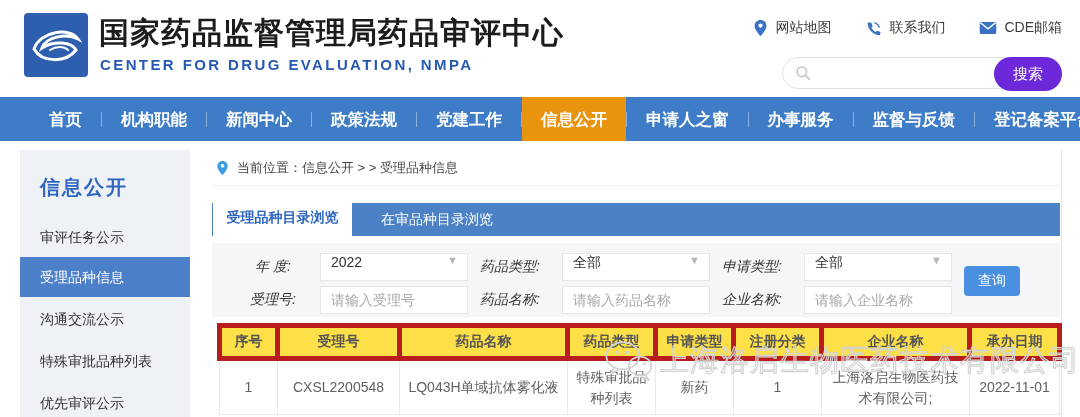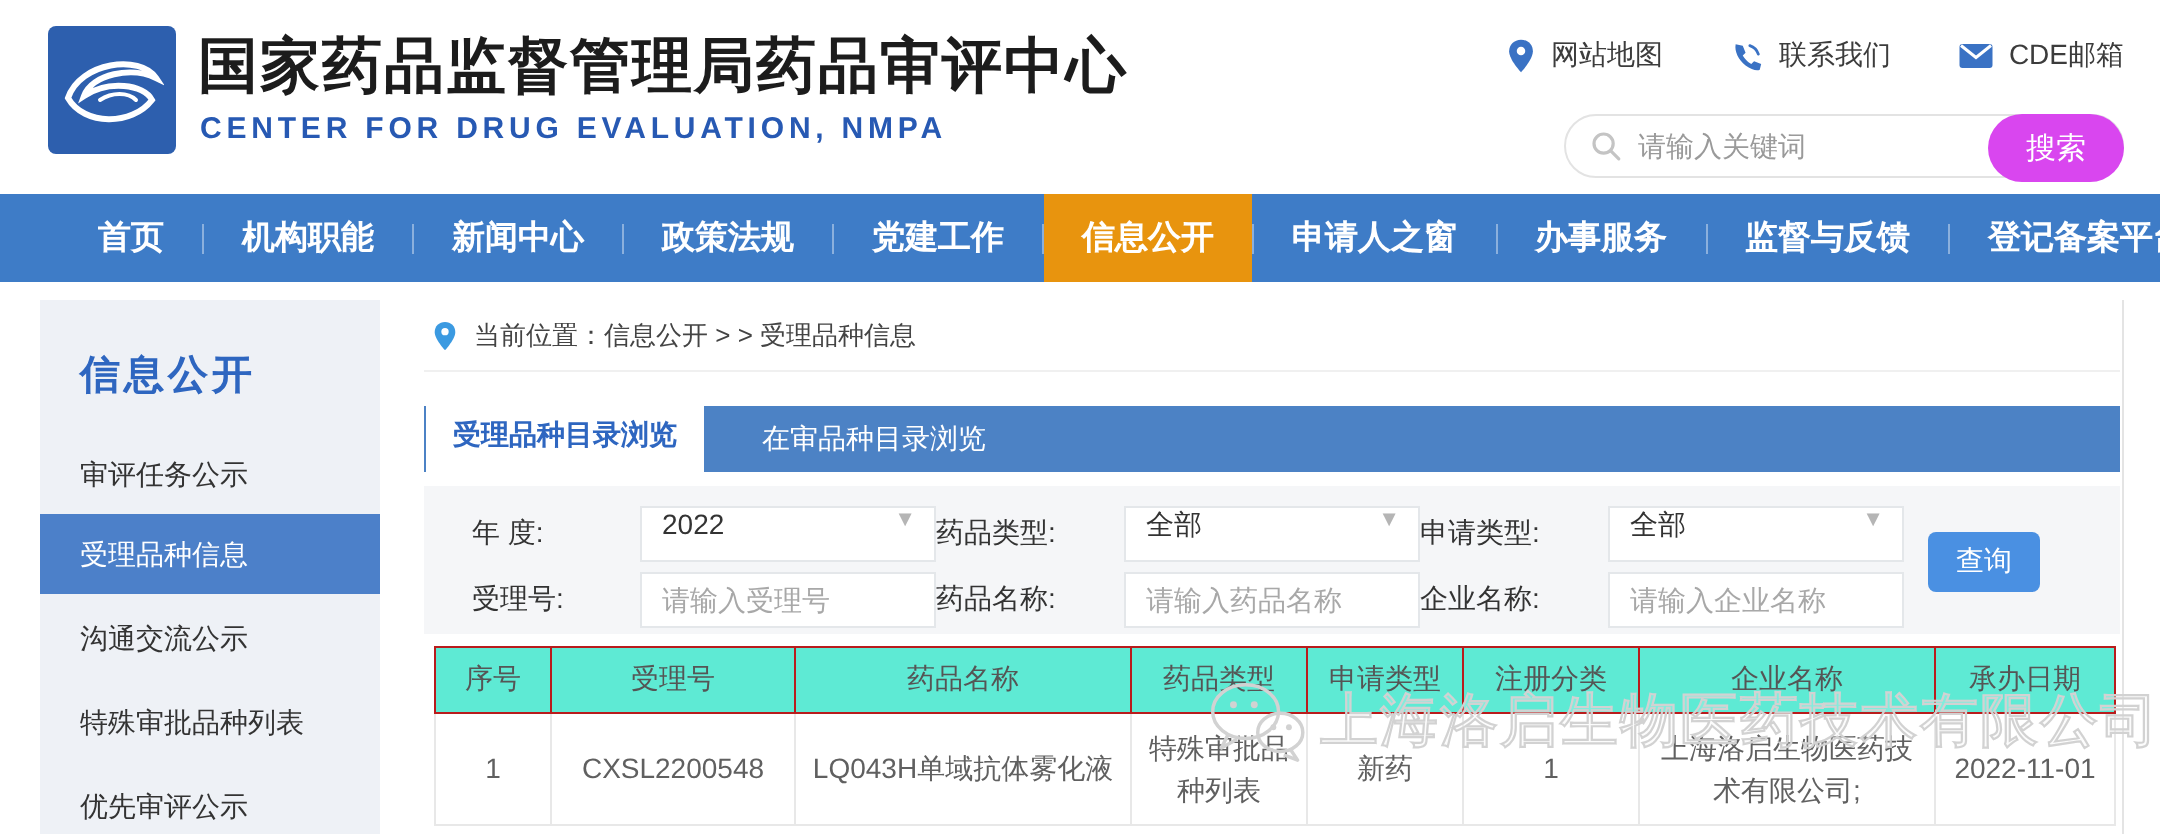--- a/index.html
+++ b/index.html
@@ -12,21 +12,21 @@
   .site-header { position:absolute; top:0; left:0; width:1080px; height:97px; background:#fff; }
   .logo { position:absolute; left:24px; top:13px; width:64px; height:64px; background:#2d5fae; border-radius:4px; display:flex; align-items:center; justify-content:center; }
   .site-title { position:absolute; left:99px; top:13px; font-size:30px; font-weight:bold; color:#1c1c1c; letter-spacing:1px; white-space:nowrap; }
   .site-subtitle { position:absolute; left:100px; top:56px; font-size:15px; font-weight:bold; color:#2759b3; letter-spacing:2.4px; white-space:nowrap; }
   .quick-links { position:absolute; top:19px; right:18px; display:flex; gap:34px; }
   .quick-link { display:flex; align-items:center; gap:7px; font-size:14px; color:#3c3c3c; cursor:pointer; }
   .search-bar { position:absolute; top:57px; left:782px; width:280px; height:32px; border:1px solid #e3e3e3; border-radius:16px; background:#fff; display:flex; align-items:center; }
   .search-bar svg { margin-left:12px; flex:0 0 auto; }
   .search-input { border:none; outline:none; background:transparent; flex:1; margin-left:8px; font-size:14px; color:#333; font-family:inherit; min-width:0; }
   .search-input::placeholder { color:#9a9a9a; }
-  .search-btn { position:absolute; right:-1px; top:-1px; width:68px; height:34px; background:#d946ef; border:none; border-radius:17px; color:#fff; font-size:15px; cursor:pointer; font-family:inherit; }
+  .search-btn { position:absolute; right:-1px; top:-1px; width:68px; height:34px; background:#6d28d9; border:none; border-radius:17px; color:#fff; font-size:15px; cursor:pointer; font-family:inherit; }
   
   .main-nav { position:absolute; top:97px; left:0; width:1080px; height:44px; background:#3e7cc7; display:flex; align-items:center; padding-left:30px; }
   .nav-item { height:44px; line-height:44px; padding:0 19px; color:#fff; font-size:16.5px; font-weight:bold; white-space:nowrap; cursor:pointer; }
   .nav-item.active { background:#e8940e; }
   .nav-sep { width:1px; height:15px; background:rgba(255,255,255,.4); flex:0 0 auto; }
   
   .sidebar { position:absolute; left:20px; top:150px; width:170px; height:267px; background:#eef1f6; }
   .sidebar-title { padding:24px 0 14px 20px; font-size:20px; font-weight:bold; color:#2e66c0; letter-spacing:2px; }
   .side-item { height:40px; line-height:40px; padding-left:20px; font-size:14px; color:#333; cursor:pointer; margin-top:2px; white-space:nowrap; }
   .side-item.active { background:#4c80c9; color:#fff; margin-top:0; }
@@ -35,30 +35,30 @@
   .content-right-line { position:absolute; left:1061px; top:150px; height:267px; width:1px; background:#e4e4e4; }
   .breadcrumb { height:36px; display:flex; align-items:center; font-size:13px; color:#444; border-bottom:1px solid #f0f0f0; }
   .breadcrumb svg { margin:0 8px 0 4px; }
   .tab-strip { position:relative; margin-top:17px; height:33px; background:#4c82c5; }
   .tab-active { position:absolute; left:1px; bottom:0; height:37px; width:139px; background:#fff; color:#2e66c0; font-weight:bold; font-size:14px; display:flex; align-items:center; justify-content:center; cursor:pointer; }
   .tab-inactive { position:absolute; left:140px; top:0; width:170px; height:33px; line-height:33px; text-align:center; color:#fff; font-size:14px; cursor:pointer; }
   
   .filter-panel { margin-top:7px; height:74px; background:#f5f6f8; position:relative; font-size:14px; }
   .f-row { position:absolute; left:24px; display:flex; align-items:center; }
   .f-row.r1 { top:10px; } .f-row.r2 { top:43px; }
-  .f-label { width:74px; text-align:left; margin-right:10px; color:#333; white-space:nowrap; }
+  .f-label { width:74px; text-align:center; margin-right:10px; color:#333; white-space:nowrap;font-style:italic; }
   .f-label.w2 { width:84px; }
   .f-select, .f-input { width:148px; height:28px; background:#fff; border:1px solid #e4e7ea; display:flex; padding:0 10px; color:#333; position:relative; cursor:pointer; }
   .f-select .caret { position:absolute; right:9px; color:#b5b5b5; font-size:11px; }
   .f-input input { border:none; outline:none; width:100%; font-size:14px; font-family:inherit; color:#333; background:transparent; }
   .f-input input::placeholder { color:#a8a8a8; }
   .query-btn { position:absolute; left:752px; top:23px; width:56px; height:30px; background:#4a90e2; border:none; border-radius:4px; color:#fff; font-size:14px; cursor:pointer; font-family:inherit; }
   
   .result-table { margin:6px 0 0 5px; width:840px; border-collapse:collapse; table-layout:fixed; }
-  .result-table th { height:33px; background:#5eead4; font-weight:normal; font-size:14px; color:#555; border:1px solid #b91c1c; }
+  .result-table th { height:33px; background:#fde047; font-weight:bold; font-size:14px; color:#555; border:5px solid #b91c1c; }
   .result-table td { height:56px; background:#fff; font-size:14px; color:#606060; border:1px solid #e8e8e8; text-align:center; padding:2px 6px; line-height:1.45; word-break:break-all; }
   
   .watermark { position:absolute; left:602px; top:338px; display:flex; align-items:center; pointer-events:none; z-index:5; }
   .watermark-text { font-size:29px; white-space:nowrap; color:rgba(245,245,245,.25); -webkit-text-stroke:1.1px #d2d2d2; letter-spacing:1px; margin-left:6px; }
 </style>
 </head>
 <body>
 
 <div class="site-header">
   <div class="logo">
@@ -92,21 +92,20 @@
       </svg>
       <span>CDE邮箱</span>
     </div>
   </div>
 
   <div class="search-bar">
     <svg width="16" height="16" viewBox="0 0 20 20">
       <circle cx="8.5" cy="8.5" r="6" fill="none" stroke="#c4c4c4" stroke-width="2"></circle>
       <line x1="13" y1="13" x2="18" y2="18" stroke="#c4c4c4" stroke-width="2" stroke-linecap="round"></line>
     </svg>
-    <input class="search-input" type="text" placeholder="请输入关键词" style="">
     <button class="search-btn">搜索</button>
   </div>
 </div>
 
 <div class="main-nav">
   <div class="nav-item">首页</div>
   <div class="nav-sep"></div>
   <div class="nav-item">机构职能</div>
   <div class="nav-sep"></div>
   <div class="nav-item">新闻中心</div>

